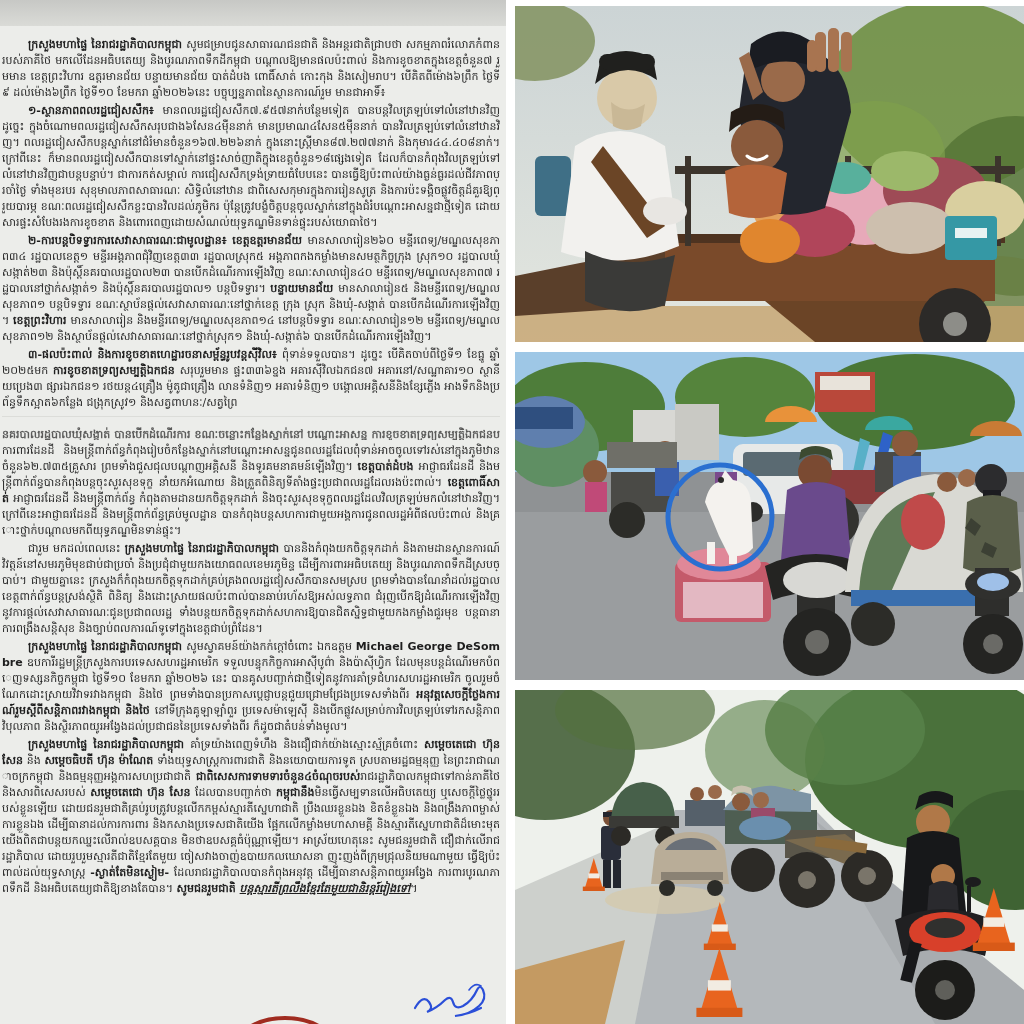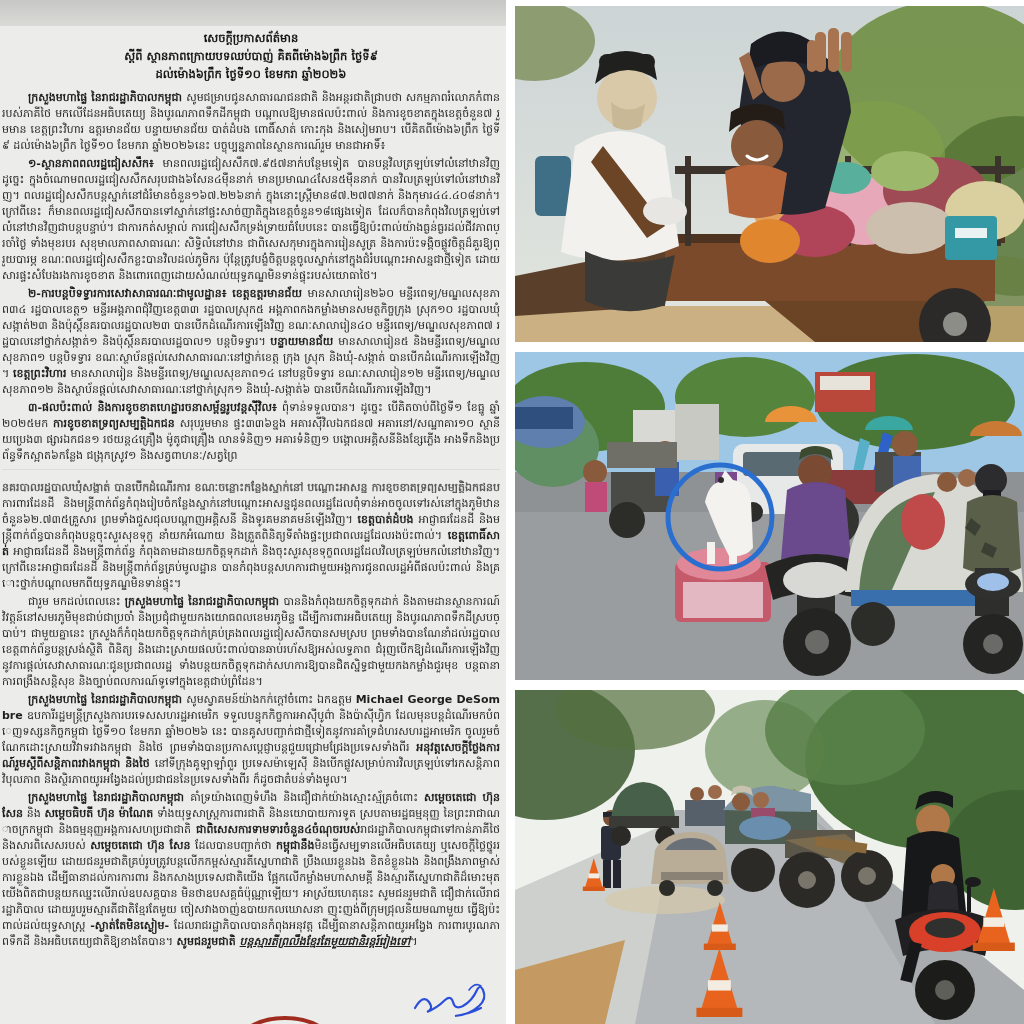--- a/index.html
+++ b/index.html
@@ -32,25 +32,20 @@
   #photo-3{left:515px;top:690px;width:509px;height:334px;}
 </style>
 </head>
 <body>
 
 <div id="canvas">
 
   <div class="doc">
     <div class="doc-topband"></div>
     <div class="doc-inner">
-      <div class="doc-title">
-        <div>សេចក្តីប្រកាសព័ត៌មាន</div>
-        <div>ស្តីពី ស្ថានភាពក្រោយបទឈប់បាញ់ គិតពីម៉ោង៦ព្រឹក ថ្ងៃទី៩</div>
-        <div>ដល់ម៉ោង៦ព្រឹក ថ្ងៃទី១០ ខែមករា ឆ្នាំ២០២៦</div>
-      </div>
       <div class="doc-body">
           <p class="para indent"><b>ក្រសួងមហាផ្ទៃ នៃរាជរដ្ឋាភិបាលកម្ពុជា </b><span>សូមជម្រាបជូនសាធារណជនជាតិ និងអន្តរជាតិជ្រាបថា សកម្មភាពរំលោភកំពានរបស់ភាគីថៃ មកលើដែនអធិបតេយ្យ និងបូរណភាពទឹកដីកម្ពុជា បណ្តាលឱ្យមានផលប៉ះពាល់ និងការខូចខាតក្នុងខេត្តចំនួន៧ រួមមាន ខេត្តព្រះវិហារ ឧត្តរមានជ័យ បន្ទាយមានជ័យ បាត់ដំបង ពោធិ៍សាត់ កោះកុង និងសៀមរាប។ បើគិតពីម៉ោង៦ព្រឹក ថ្ងៃទី៩ ដល់ម៉ោង៦ព្រឹក ថ្ងៃទី១០ ខែមករា ឆ្នាំ២០២៦នេះ បច្ចុប្បន្នភាពនៃស្ថានការណ៍រួម មានជាអាទិ៍៖</span></p>
           <p class="para indent"><b>១-ស្ថានភាពពលរដ្ឋជៀសសឹក៖ </b><span>មានពលរដ្ឋជៀសសឹក៧.៩៥៧នាក់បន្ថែមទៀត បានបន្តវិលត្រឡប់ទៅលំនៅឋានវិញ ដូច្នេះ ក្នុងចំណោមពលរដ្ឋជៀសសឹកសរុបជាង៦សែន៤ម៉ឺននាក់ មានប្រមាណ៤សែន៥ម៉ឺននាក់ បានវិលត្រឡប់ទៅលំនៅឋានវិញ។ ពលរដ្ឋជៀសសឹកបន្តស្នាក់នៅជំរំមានចំនួន១៦៧.២២៦នាក់ ក្នុងនោះស្ត្រីមាន៨៧.២៧៧នាក់ និងកុមារ៤៤.៤០៨នាក់។ ក្រៅពីនេះ ក៏មានពលរដ្ឋជៀសសឹកបានទៅស្នាក់នៅផ្ទះសាច់ញាតិក្នុងខេត្តចំនួន១៨ផ្សេងទៀត ដែលក៏បានកំពុងវិលត្រឡប់ទៅលំនៅឋានវិញជាបន្តបន្ទាប់។ ជាការកត់សម្គាល់ ការជៀសសឹកទ្រង់ទ្រាយធំបែបនេះ បានធ្វើឱ្យប៉ះពាល់យ៉ាងធ្ងន់ធ្ងរដល់ជីវភាពប្រចាំថ្ងៃ ទាំងមុខរបរ សុខុមាលភាពសាធារណៈ សិទ្ធិលំនៅឋាន ជាពិសេសកុមារក្នុងការរៀនសូត្រ និងការប៉ះទង្គិចផ្លូវចិត្តដ៏គួរឱ្យព្រួយបារម្ភ ខណៈពលរដ្ឋជៀសសឹកខ្លះបានវិលដល់ភូមិករ ប៉ុន្តែត្រូវបង្ខំចិត្តបន្តចូលស្នាក់នៅក្នុងជំរំបណ្តោះអាសន្នជាថ្មីទៀត ដោយសារផ្ទះសំបែងរងការខូចខាត និងពោរពេញដោយសំណល់យុទ្ធភណ្ឌមិនទាន់ផ្ទុះរបស់យោធាថៃ។</span></p>
           <p class="para indent"><b>២-ការបន្តបិទទ្វារការសេវាសាធារណៈជាមូលដ្ឋាន៖ </b><b>ខេត្តឧត្តរមានជ័យ </b><span>មានសាលារៀន២៦០ មន្ទីរពេទ្យ/មណ្ឌលសុខភាព៣៤ រដ្ឋបាលខេត្ត១ មន្ទីរអង្គភាពជុំវិញខេត្ត៣៣ រដ្ឋបាលស្រុក៥ អង្គភាពកងកម្លាំងមានសមត្ថកិច្ចក្រុង ស្រុក១០ រដ្ឋបាលឃុំសង្កាត់២៣ និងប៉ុស្តិ៍នគរបាលរដ្ឋបាល២៣ បានបើកដំណើរការឡើងវិញ ខណៈសាលារៀន៤០ មន្ទីរពេទ្យ/មណ្ឌលសុខភាព៧ រដ្ឋបាលនៅថ្នាក់សង្កាត់១ និងប៉ុស្តិ៍នគរបាលរដ្ឋបាល១ បន្តបិទទ្វារ។ </span><b>បន្ទាយមានជ័យ </b><span>មានសាលារៀន៥ និងមន្ទីរពេទ្យ/មណ្ឌលសុខភាព១ បន្តបិទទ្វារ ខណៈស្ថាប័នផ្តល់សេវាសាធារណៈនៅថ្នាក់ខេត្ត ក្រុង ស្រុក និងឃុំ-សង្កាត់ បានបើកដំណើរការឡើងវិញ។ </span><b>ខេត្តព្រះវិហារ </b><span>មានសាលារៀន និងមន្ទីរពេទ្យ/មណ្ឌលសុខភាព១៤ នៅបន្តបិទទ្វារ ខណៈសាលារៀន១២ មន្ទីរពេទ្យ/មណ្ឌលសុខភាព១២ និងស្ថាប័នផ្តល់សេវាសាធារណៈនៅថ្នាក់ស្រុក១ និងឃុំ-សង្កាត់៦ បានបើកដំណើរការឡើងវិញ។</span></p>
           <p class="para indent"><b>៣-ផលប៉ះពាល់ និងការខូចខាតហេដ្ឋារចនាសម្ព័ន្ធរូបវន្តស៊ីវិល៖ </b><span>ពុំទាន់ទទួលបាន។ ដូច្នេះ បើគិតចាប់ពីថ្ងៃទី១ ខែធ្នូ ឆ្នាំ២០២៥មក </span><b>ការខូចខាតទ្រព្យសម្បត្តិឯកជន </b><span>សរុបរួមមាន ផ្ទះ៣៣៦ខ្នង អគារស៊ីវិលឯកជន៧ អគារនៅ/សណ្ឋាគារ១០ ស្ថានីយប្រេង៣ ផ្សារឯកជន១ រថយន្ត៤គ្រឿង ម៉ូតូជាគ្រឿង លានទំនិញ១ អគារទំនិញ១ បង្គោលអគ្គិសនីនិងខ្សែភ្លើង អាងទឹកនិងប្រព័ន្ធទឹកស្អាត៦កន្លែង ជង្រុកស្រូវ១ និងសត្វពាហនៈ/សត្វព្រៃ</span></p>
           <p class="para clipped"><span>នគរបាលរដ្ឋបាលឃុំសង្កាត់ បានបើកដំណើរការ ខណៈចន្លោះកន្លែងស្នាក់នៅ បណ្តោះអាសន្ន ការខូចខាតទ្រព្យសម្បត្តិឯកជនបន្ថែមទៀត</span></p>
           <p class="para"><span>ការពារដែនដី និងមន្ត្រីពាក់ព័ន្ធកំពុងរៀបចំកន្លែងស្នាក់នៅបណ្តោះអាសន្នជូនពលរដ្ឋដែលពុំទាន់អាចចូលទៅរស់នៅក្នុងភូមិឋាន ចំនួន៦២.៧៣៥គ្រួសារ ព្រមទាំងជួសជុលបណ្តាញអគ្គិសនី និងទូរគមនាគមន៍ឡើងវិញ។ </span><b>ខេត្តបាត់ដំបង </b><span>អាជ្ញាធរដែនដី និងមន្ត្រីពាក់ព័ន្ធបានកំពុងបន្តចុះសួរសុខទុក្ខ នាំយកអំណោយ និងត្រួតពិនិត្យទីតាំងផ្ទះប្រជាពលរដ្ឋដែលរងប៉ះពាល់។ </span><b>ខេត្តពោធិ៍សាត់ </b><span>អាជ្ញាធរដែនដី និងមន្ត្រីពាក់ព័ន្ធ កំពុងតាមដានយកចិត្តទុកដាក់ និងចុះសួរសុខទុក្ខពលរដ្ឋដែលវិលត្រឡប់មកលំនៅឋានវិញ។ ក្រៅពីនេះអាជ្ញាធរដែនដី និងមន្ត្រីពាក់ព័ន្ធគ្រប់មូលដ្ឋាន បានកំពុងបន្តសហការជាមួយអង្គការជូនពលរដ្ឋអំពីផលប៉ះពាល់ និងគ្រោះថ្នាក់បណ្តាលមកពីយុទ្ធភណ្ឌមិនទាន់ផ្ទុះ។</span></p>
           <p class="para indent"><span>ជារួម មកដល់ពេលនេះ </span><b>ក្រសួងមហាផ្ទៃ នៃរាជរដ្ឋាភិបាលកម្ពុជា </b><span>បាននិងកំពុងយកចិត្តទុកដាក់ និងតាមដានស្ថានការណ៍វិវត្តន៍នៅសមរភូមិមុខជាប់ជាប្រចាំ និងប្រជុំជាមួយកងយោធពលខេមរភូមិន្ទ ដើម្បីការពារអធិបតេយ្យ និងបូរណភាពទឹកដីស្របច្បាប់។ ជាមួយគ្នានេះ ក្រសួងក៏កំពុងយកចិត្តទុកដាក់គ្រប់គ្រងពលរដ្ឋជៀសសឹកបានសមស្រប ព្រមទាំងបានណែនាំដល់រដ្ឋបាលខេត្តពាក់ព័ន្ធបន្តស្រង់ស្ថិតិ ពិនិត្យ និងដោះស្រាយផលប៉ះពាល់បានឆាប់រហ័សឱ្យអស់លទ្ធភាព ជំរុញបើកឱ្យដំណើរការឡើងវិញនូវការផ្តល់សេវាសាធារណៈជូនប្រជាពលរដ្ឋ ទាំងបន្តយកចិត្តទុកដាក់សហការឱ្យបានជិតស្និទ្ធជាមួយកងកម្លាំងជួរមុខ បន្តធានាការពង្រឹងសន្តិសុខ និងច្បាប់ពលការណ៍ទូទៅក្នុងខេត្តជាប់ព្រំដែន។</span></p>
           <p class="para indent"><b>ក្រសួងមហាផ្ទៃ នៃរាជរដ្ឋាភិបាលកម្ពុជា </b><span>សូមស្វាគមន៍យ៉ាងកក់ក្តៅចំពោះ ឯកឧត្តម </span><b>Michael George DeSombre</b><span> ឧបការីរដ្ឋមន្ត្រីក្រសួងការបរទេសសហរដ្ឋអាមេរិក ទទួលបន្ទុកកិច្ចការអាស៊ីបូព៌ា និងប៉ាស៊ីហ្វិក ដែលមុនបន្តដំណើរមកបំពេញទស្សនកិច្ចកម្ពុជា ថ្ងៃទី១០ ខែមករា ឆ្នាំ២០២៦ នេះ បានគូសបញ្ជាក់ជាថ្មីទៀតនូវការគាំទ្រជំហរសហរដ្ឋអាមេរិក ចូលរួមចំណែកដោះស្រាយវិវាទរវាងកម្ពុជា និងថៃ ព្រមទាំងបានប្រកាសប្តេជ្ញាបន្តជួយជ្រោមជ្រែងប្រទេសទាំងពីរ </span><b>អនុវត្តសេចក្តីថ្លែងការណ៍រួមស្តីពីសន្តិភាពរវាងកម្ពុជា និងថៃ</b><span> នៅទីក្រុងគូឡាឡាំពួរ ប្រទេសម៉ាឡេស៊ី និងបើកផ្លូវសម្រាប់ការវិលត្រឡប់ទៅរកសន្តិភាព វិបុលភាព និងស្ថិរភាពយូរអង្វែងដល់ប្រជាជននៃប្រទេសទាំងពីរ ក៏ដូចជាតំបន់ទាំងមូល។</span></p>
           <p class="para indent"><b>ក្រសួងមហាផ្ទៃ នៃរាជរដ្ឋាភិបាលកម្ពុជា </b><span>គាំទ្រយ៉ាងពេញទំហឹង និងជឿជាក់យ៉ាងស្មោះស្ម័គ្រចំពោះ </span><b>សម្តេចតេជោ ហ៊ុន សែន</b><span> និង </span><b>សម្តេចធិបតី ហ៊ុន ម៉ាណែត</b><span> ទាំងយុទ្ធសាស្ត្រការពារជាតិ និងនយោបាយការទូត ស្របតាមរដ្ឋធម្មនុញ្ញ នៃព្រះរាជាណាចក្រកម្ពុជា និងធម្មនុញ្ញអង្គការសហប្រជាជាតិ </span><b>ជាពិសេសការទាមទារចំនួន៤ចំណុចរបស់</b><span>រាជរដ្ឋាភិបាលកម្ពុជាទៅកាន់ភាគីថៃ និងសារពិសេសរបស់ </span><b>សម្តេចតេជោ ហ៊ុន សែន</b><span> ដែលបានបញ្ជាក់ថា </span><b>កម្ពុជានឹង</b><span>មិនធ្វើសម្បទានលើអធិបតេយ្យ ឬសេចក្តីថ្លៃថ្នូររបស់ខ្លួនឡើយ ដោយជនរួមជាតិគ្រប់រូបត្រូវបន្តលើកកម្ពស់ស្មារតីស្នេហាជាតិ ប្រឹងឈរខ្លួនឯង ខិតខំខ្លួនឯង និងពង្រឹងភាពម្ចាស់ការខ្លួនឯង ដើម្បីធានាដល់ការការពារ និងកសាងប្រទេសជាតិយើង ផ្អែកលើកម្លាំងមហាសាមគ្គី និងស្មារតីស្នេហាជាតិដ៏មោះមុត យើងពិតជាបន្តយកឈ្នះលើរាល់ឧបសគ្គបាន មិនថាឧបសគ្គធំប៉ុណ្ណាឡើយ។ អាស្រ័យហេតុនេះ សូមជនរួមជាតិ ជឿជាក់លើរាជរដ្ឋាភិបាល ដោយរួបរួមស្មារតីជាតិខ្មែរតែមួយ ចៀសវាងចាញ់ឧបាយកលឃោសនា ញុះញង់ពីក្រុមជ្រុលនិយមណាមួយ ធ្វើឱ្យប៉ះពាល់ដល់យុទ្ធសាស្ត្រ </span><b>-ស្ងាត់តែមិនស្ងៀម-</b><span> ដែលរាជរដ្ឋាភិបាលបានកំពុងអនុវត្ត ដើម្បីធានាសន្តិភាពយូរអង្វែង ការពារបូរណភាពទឹកដី និងអធិបតេយ្យជាតិឱ្យខាងតែបាន។ </span><b>សូមជនរួមជាតិ </b><b class="u">បន្តស្មារតីព្រលឹងខ្មែរតែមួយជានិរន្តរ៍រៀងទៅ</b><span>។</span></p>

